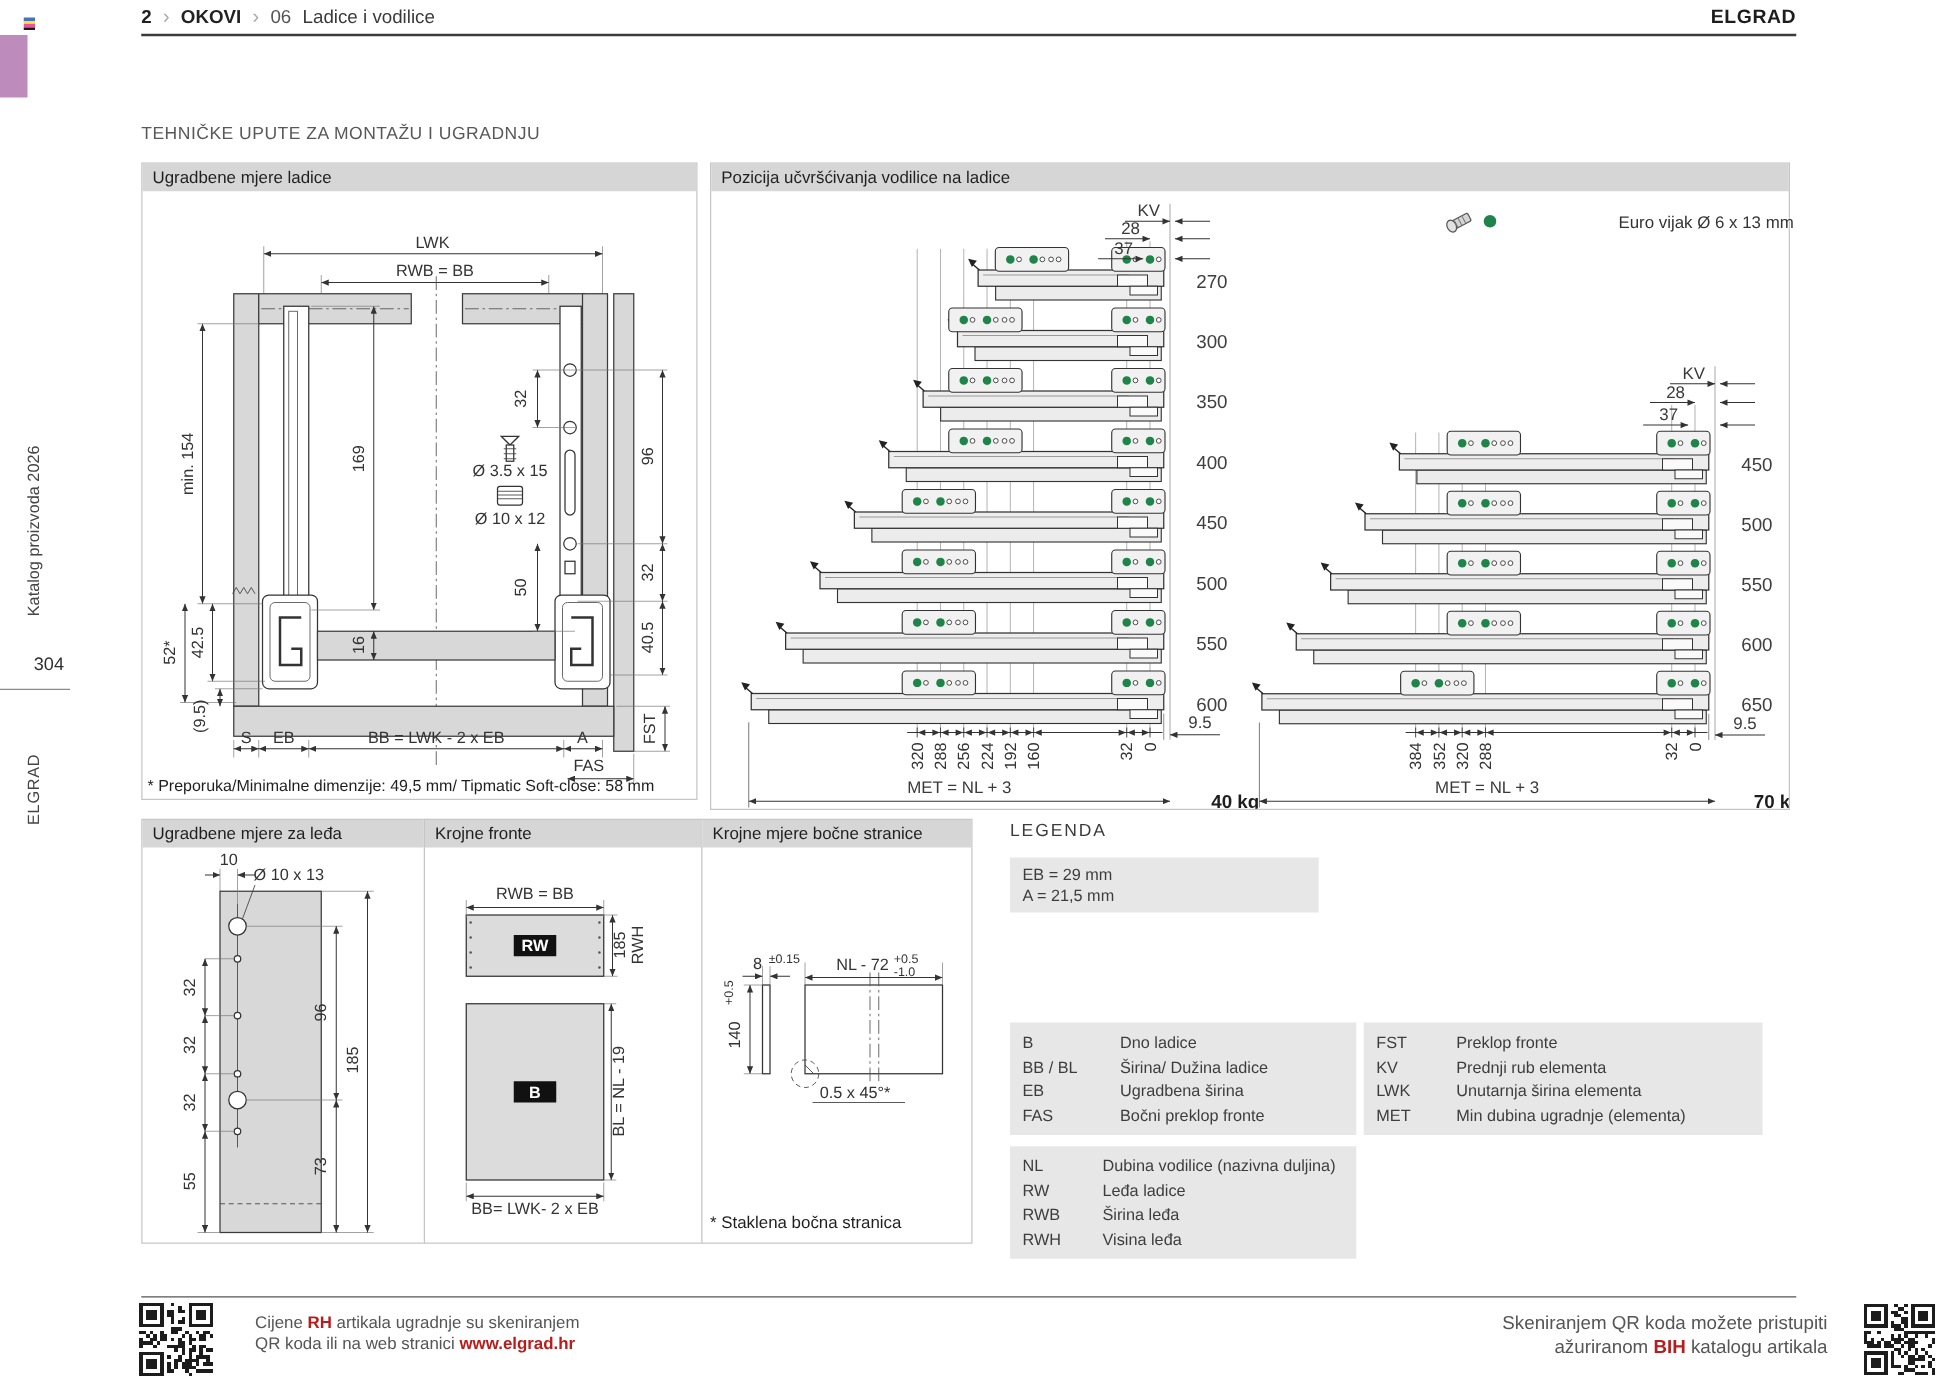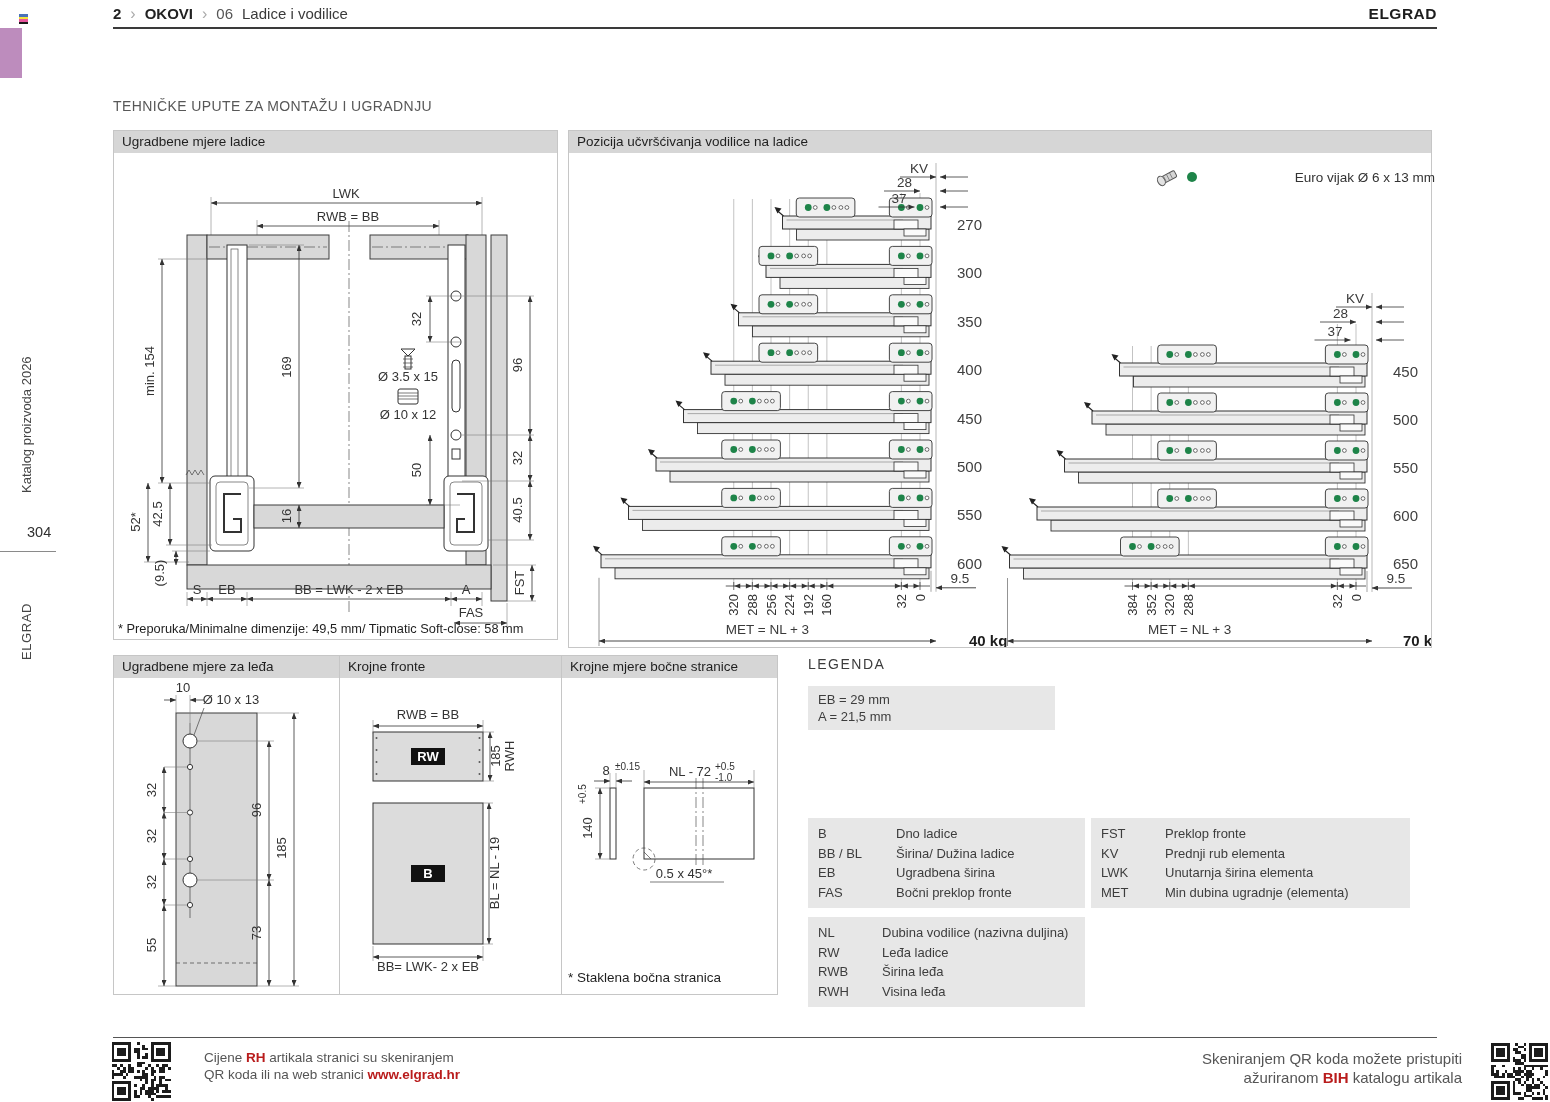--- a/index.html
+++ b/index.html
@@ -925,21 +925,21 @@
     <rect x="1" y="1" width="5" height="5" fill="#fff"></rect>
     <rect x="2" y="2" width="3" height="3" fill="#1c1c1c"></rect>
     <rect x="14" y="0" width="7" height="7" fill="#1c1c1c"></rect>
     <rect x="15" y="1" width="5" height="5" fill="#fff"></rect>
     <rect x="16" y="2" width="3" height="3" fill="#1c1c1c"></rect>
     <rect x="0" y="14" width="7" height="7" fill="#1c1c1c"></rect>
     <rect x="1" y="15" width="5" height="5" fill="#fff"></rect>
     <rect x="2" y="16" width="3" height="3" fill="#1c1c1c"></rect>
   </svg>
 <div id="ftl-text">
-  <div><span>Cijene </span><span class="fb">RH</span><span> artikala stranici su skeniranjem</span></div>
+  <div><span>Cijene </span><span class="fb">RH</span><span> artikala ugradnje su skeniranjem</span></div>
   <div><span>QR koda ili na web stranici </span><span class="fb">www.elgrad.hr</span></div>
 </div>
 <div id="ftr-text">
   <div>Skeniranjem QR koda možete pristupiti</div>
   <div><span>ažuriranom </span><span class="fb">BIH</span><span> katalogu artikala</span></div>
 </div>
 <svg id="qr2" class="qr" viewBox="0 0 21 21" shape-rendering="crispEdges">
     <rect x="9" y="0" width="1" height="1" fill="#1c1c1c"></rect>
     <rect x="12" y="0" width="1" height="1" fill="#1c1c1c"></rect>
     <rect x="10" y="1" width="1" height="1" fill="#1c1c1c"></rect>

